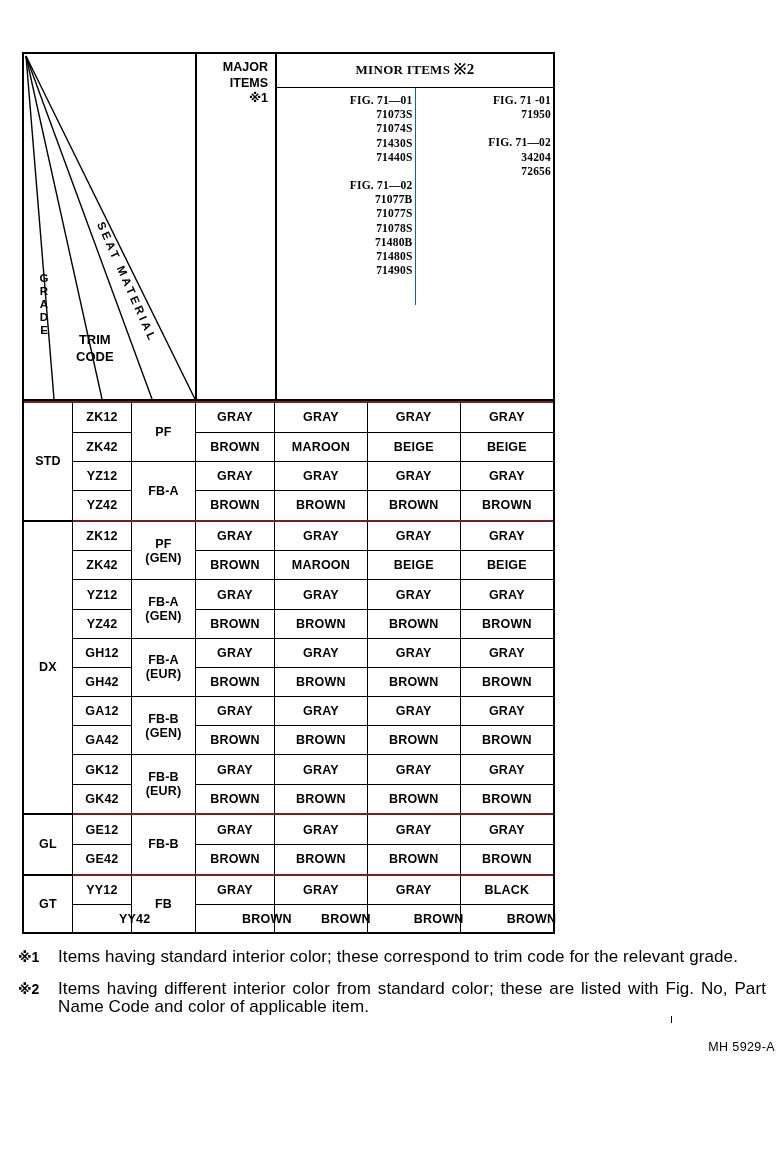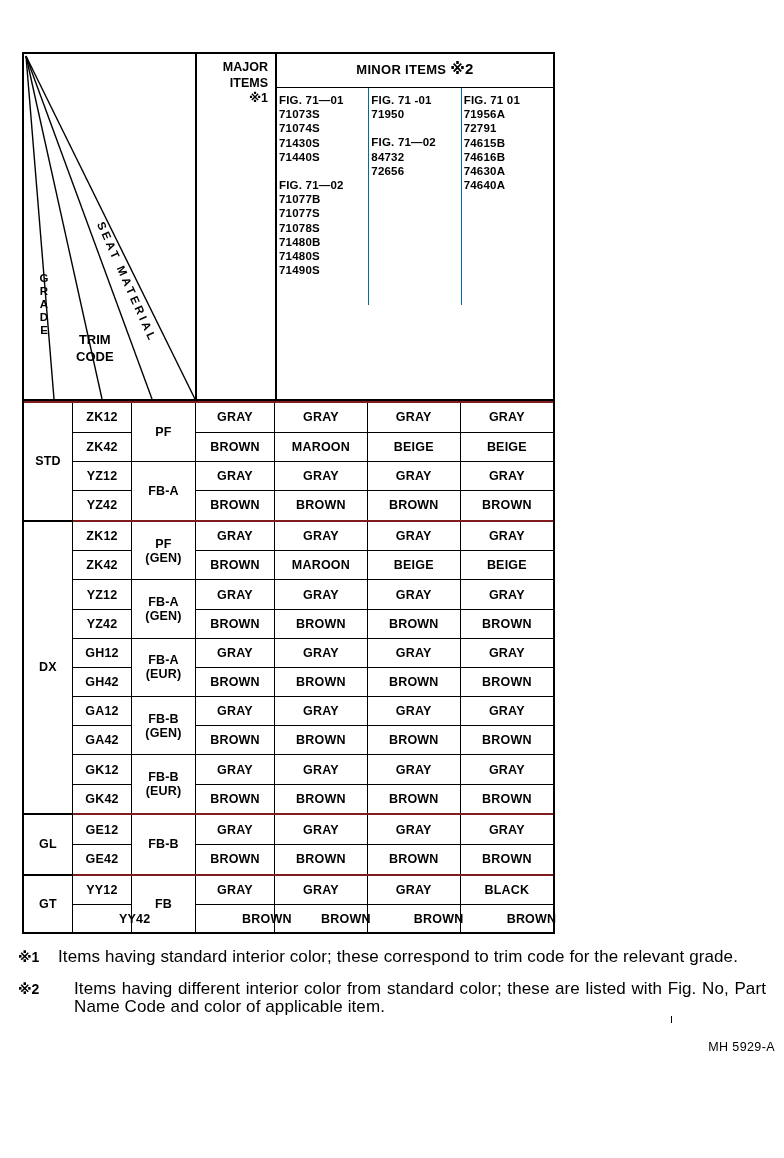--- a/index.html
+++ b/index.html
@@ -55,38 +55,38 @@
   }
 
   .major-head{
     position:absolute;left:173px;top:0;width:78px;height:347px;
     padding:6px 7px 0 4px;
     box-sizing:border-box;
     text-align:right;
     font-size:12.5px;line-height:15.5px;font-weight:700;
   }
   .minor-head{
-    position:absolute;left:253px;top:0;right:0;height:251px;
+    position:absolute;left:253px;top:0;right:0;height:251px;font-family:Liberation Serif, serif;
   }
   .minor-title{
     position:absolute;left:0;top:0;right:0;height:33px;
     line-height:30px;text-align:center;
     font-size:13px;font-weight:700;letter-spacing:.3px;
   }
   .minor-title .mk{font-size:15px;}
   .minor-cols{
     position:absolute;left:0;top:33px;right:0;bottom:0;
     border-top:1px solid #000;
     display:flex;
   }
   .mcol{
     flex:1 1 0;
     padding:5px 2px 0 2px;
     box-sizing:border-box;
-    text-align:left;
+    text-align:right;
     font-size:11.5px;line-height:14.2px;font-weight:700;
     letter-spacing:.2px;
     position:relative;
   }
   .mcol + .mcol{border-left:1px solid #0369a1;}
   .mcol .fig{white-space:nowrap;}
   .mcol .gap{height:14px;}
 
   .hdr-bottom{
     position:absolute;left:0;right:0;top:345px;height:2px;background:#000;
@@ -126,21 +126,21 @@
   .notes{position:absolute;left:18px;top:948px;width:748px;}
   .note{display:flex;margin-bottom:14px;}
   .note .mark{
     flex:0 0 40px;font-size:14px;font-weight:700;line-height:18px;
     white-space:nowrap;
   }
   .note .txt{
     flex:1 1 auto;font-size:17px;line-height:18px;font-weight:400;
     letter-spacing:.1px;
   }
-  .note.n2 .txt{text-align:justify;margin-left:16px;}
+  .note.n2 .txt{text-align:justify;}
 
   .refcode{
     position:absolute;right:9px;top:1040px;
     font-size:12.5px;font-weight:400;letter-spacing:.4px;
   }
   .tickmark{
     position:absolute;right:112px;top:1016px;
     width:1px;height:7px;background:#000;
   }
 </style>
@@ -200,31 +200,22 @@
               <div>71078S</div>
               <div>71480B</div>
               <div>71480S</div>
               <div>71490S</div>
             </div>
             <div class="mcol">
               <div class="fig">FIG. 71 -01</div>
               <div>71950</div>
               <div class="gap"></div>
               <div class="fig">FIG. 71—02</div>
-              <div>84732</div>
+              <div>34204</div>
               <div>72656</div>
-            </div>
-            <div class="mcol">
-              <div class="fig">FIG. 71  01</div>
-              <div>71956A</div>
-              <div>72791</div>
-              <div>74615B</div>
-              <div>74616B</div>
-              <div>74630A</div>
-              <div>74640A</div>
             </div>
           </div>
       </div>
 
     </div>
     <div class="hdr-bottom"></div>
 
     <table class="tbl">
       <tbody id="tbody">
           <tr class="grp-top">

